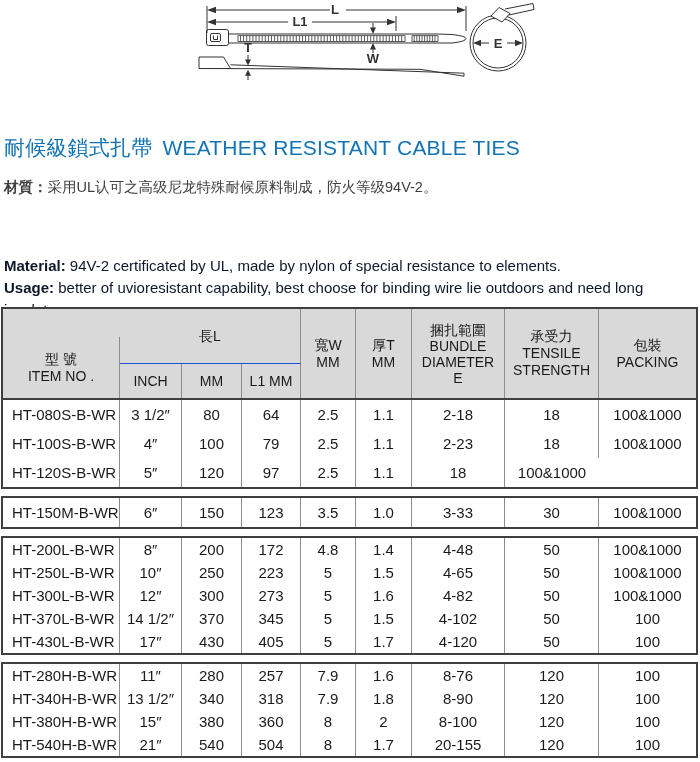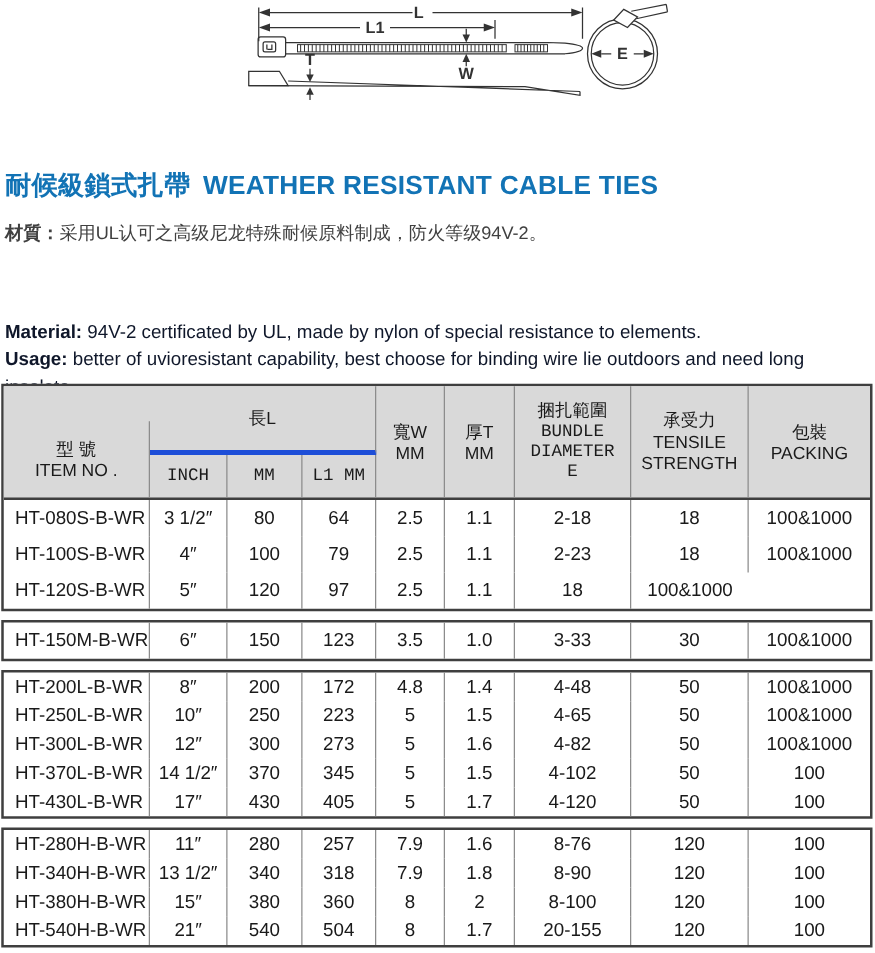--- a/index.html
+++ b/index.html
@@ -5,21 +5,21 @@
   * { margin:0; padding:0; box-sizing:border-box; }
   html,body { background:#fff; }
   .sheet {
     position:relative; width:700px; height:762px; background:#ffffff;
     font-family:"Liberation Sans", sans-serif; color:#222; overflow:hidden;
   }
   
   .drawing { position:absolute; top:0; left:0; width:700px; height:96px; }
   .drawing svg text { font-family:"Liberation Sans", sans-serif; font-size:13px; font-weight:bold; fill:#333; }
   
-  .title { position:absolute; top:134px; left:4px; font-size:21px; font-weight:bold; color:#1273b5; letter-spacing:0.2px; white-space:nowrap; }
+  .title { position:absolute; top:134px; left:4px; font-size:21px; font-weight:normal; color:#1273b5; letter-spacing:0.2px; white-space:nowrap; }
   .title .zh { margin-right:10px; }
   
   .desc-zh { position:absolute; top:177px; left:4px; width:694px; font-size:14.5px; line-height:21.5px; color:#404040; }
   .desc-row { display:flex; align-items:flex-start; }
   .desc-row .lbl { font-weight:bold; white-space:nowrap; flex:0 0 auto; }
   .desc-row .txt { flex:1 1 auto; }
   
   .desc-en { position:absolute; top:255px; left:4px; width:696px; font-size:15px; line-height:22px; color:#0f172a; }
   .desc-en .lbl { font-weight:bold; }
   
@@ -27,24 +27,24 @@
   .block { border:2px solid #3f3f3f; background:#fff; margin-bottom:7px; }
   .header-grid {
     display:grid;
     grid-template-columns:117px 62px 60px 59px 55px 56px 93px 94px 97px;
     grid-template-rows:55px 34px;
     background:#d9d9d9; border-bottom:2px solid #3f3f3f;
   }
   .hc { border-right:1px solid #8c8c8c; display:flex; flex-direction:column; justify-content:center; align-items:center; text-align:center; font-size:14px; line-height:17px; color:#1a1a1a; }
   .hc.last { border-right:none; }
   .hc.item { grid-column:1; grid-row:1/3;margin-top:28px; }
-  .hc.len  { grid-column:2/5; grid-row:1; border-bottom:4px solid #1d4ed8; }
-  .hc.sub  { grid-row:2;font-family:Liberation Mono, monospace; }
+  .hc.len  { grid-column:2/5; grid-row:1; border-bottom:1px solid #1d4ed8; }
+  .hc.sub  { grid-row:2; }
   .hc.span2{ grid-row:1/3; }
-  .hc.bundle { line-height:16px;font-family:Liberation Mono, monospace; }
+  .hc.bundle { line-height:16px; }
   .rows .trow {
     display:grid;
     grid-template-columns:117px 62px 60px 59px 55px 56px 93px 94px 97px;
   }
   .rows.tall .tcell { height:29px; }
   .rows.short .tcell { height:23px; }
   .tcell { display:flex; align-items:center; justify-content:center; font-size:15px; border-right:1px solid #8c8c8c; color:#1a1a1a; white-space:nowrap; }
   .tcell.c0 { justify-content:flex-start; padding-left:9px; }
   .tcell.c8 { border-right:none; }
 </style>

